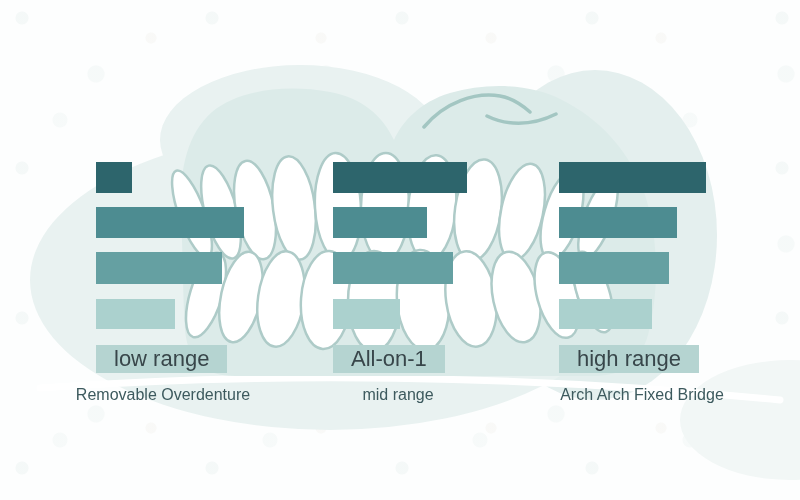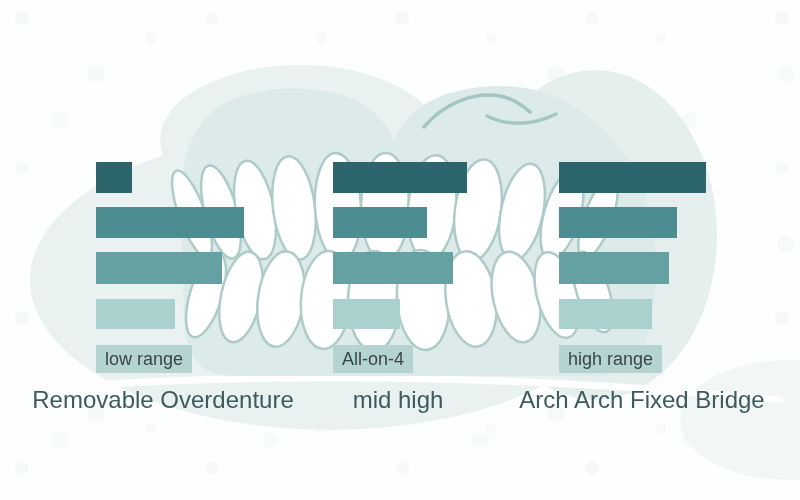--- a/index.html
+++ b/index.html
@@ -16,26 +16,26 @@
   }
   .illustration{position:absolute;left:0;top:0;}
   .group{position:absolute;top:162px;width:220px;height:260px;}
   .g1{left:96px;}
   .g2{left:333px;}
   .g3{left:559px;}
   .bars{position:absolute;left:0;top:0;width:100%;height:170px;}
   .bar{position:absolute;left:0;}
   .tag{
     position:absolute;top:183px;left:0;height:28px;line-height:28px;
-    padding:0 9px;font-size:18px;color:#38464a;background:#b5d4d1;
+    padding:0 18px;font-size:22px;color:#38464a;background:#b5d4d1;
     white-space:nowrap;
   }
   .caption{
     position:absolute;top:224px;transform:translateX(-50%);
-    font-size:24px;color:#3d5a5e;white-space:nowrap;
+    font-size:16px;color:#3d5a5e;white-space:nowrap;
   }
   .g1 .caption{left:67px;}
   .g2 .caption{left:65px;}
   .g3 .caption{left:83px;}
 </style>
 </head>
 <body>
 
 <div class="stage">
 
@@ -106,22 +106,22 @@
     <div class="caption">Removable Overdenture</div>
   </div>
 
   <div class="group g2">
     <div class="bars">
         <div class="bar" style="top: 0px; height: 31px; width: 134px; background: rgb(45, 101, 108);"></div>
         <div class="bar" style="top: 45px; height: 31px; width: 94px; background: rgb(77, 140, 145);"></div>
         <div class="bar" style="top: 90px; height: 32px; width: 120px; background: rgb(101, 160, 162);"></div>
         <div class="bar" style="top: 137px; height: 30px; width: 67px; background: rgb(171, 209, 206);"></div>
       </div>
-    <div class="tag">All-on-4</div>
-    <div class="caption">mid high</div>
+    <div class="tag">All-on-1</div>
+    <div class="caption">mid range</div>
   </div>
 
   <div class="group g3">
     <div class="bars">
         <div class="bar" style="top: 0px; height: 31px; width: 147px; background: rgb(45, 101, 108);"></div>
         <div class="bar" style="top: 45px; height: 31px; width: 118px; background: rgb(77, 140, 145);"></div>
         <div class="bar" style="top: 90px; height: 32px; width: 110px; background: rgb(101, 160, 162);"></div>
         <div class="bar" style="top: 137px; height: 30px; width: 93px; background: rgb(171, 209, 206);"></div>
       </div>
     <div class="tag">high range</div>

